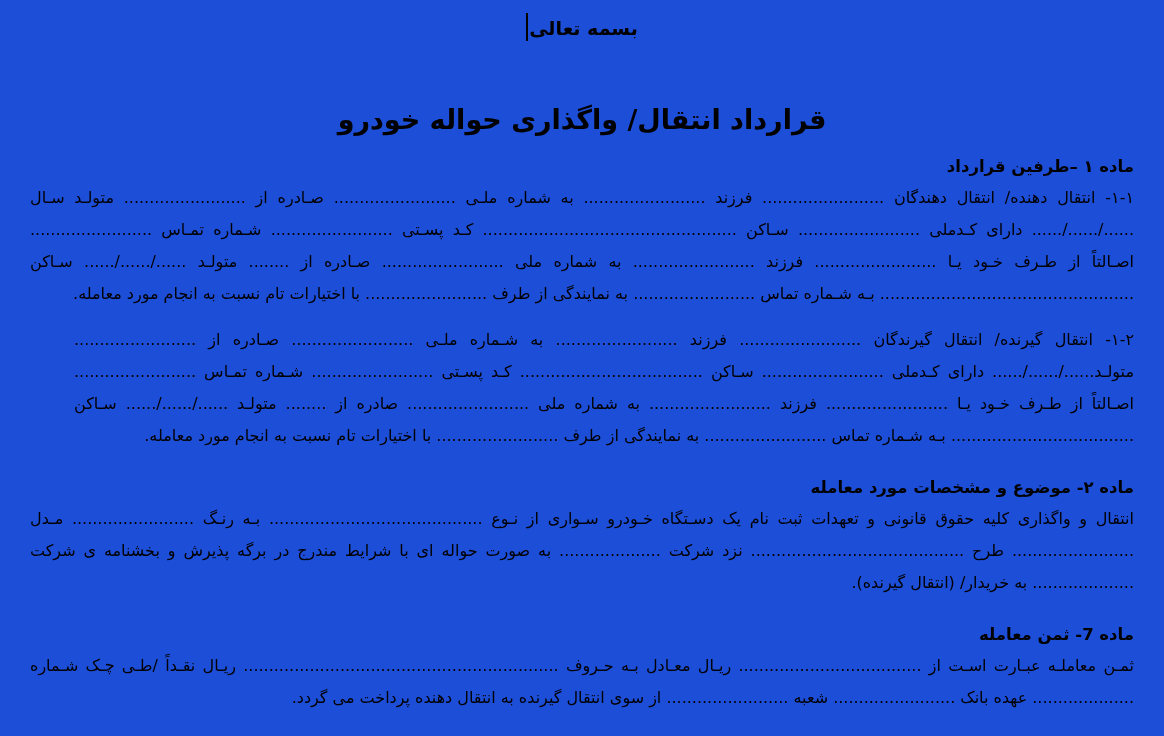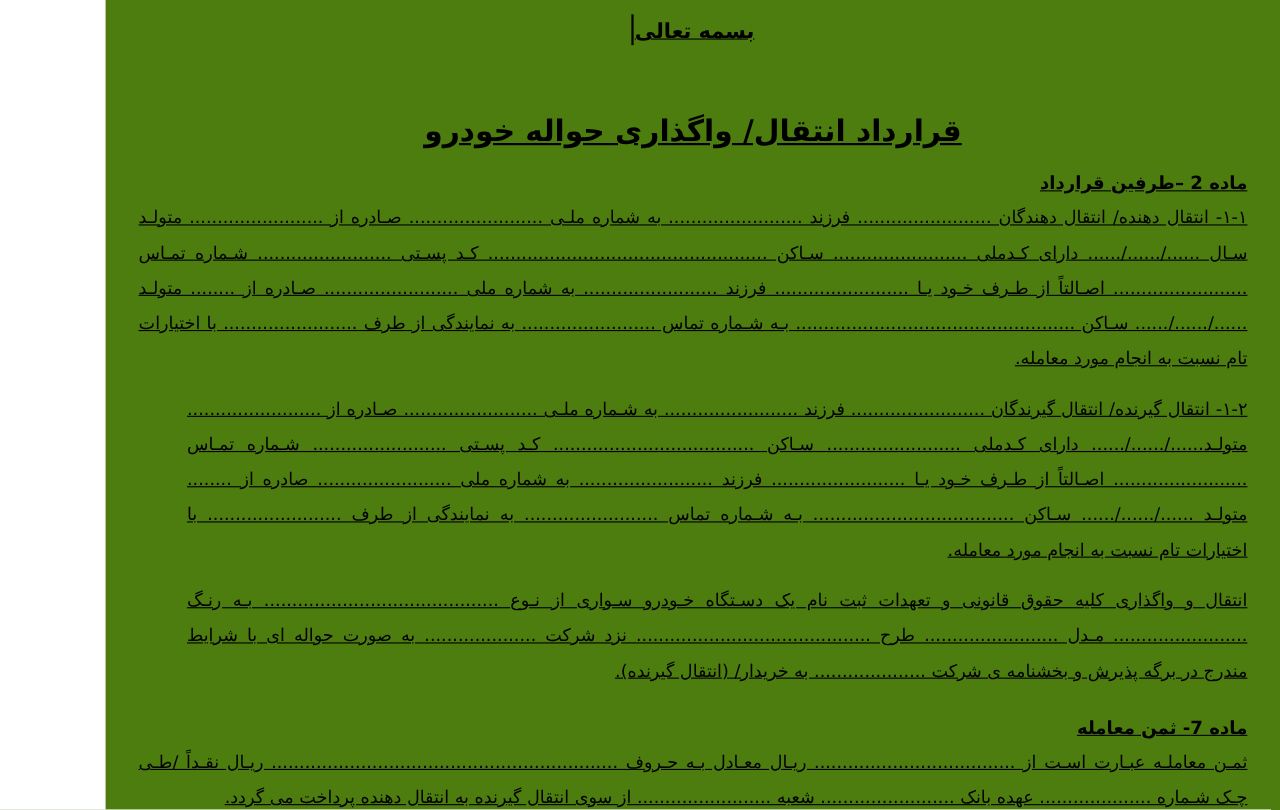--- a/index.html
+++ b/index.html
@@ -10,25 +10,24 @@
   body {
     width: 1164px;
     height: 736px;
     overflow: hidden;
     color: #000;
     font-family: "DejaVu Sans", sans-serif;
     direction: rtl;
   }
   .page {
     box-sizing: border-box;
-    width: 1068px;
+    width: 1164px;
     height: 736px;
     padding: 10px 30px 0 30px;
-    background: #4d7c0f;
-    text-decoration: underline;
+    background: #1d4ed8;
   }
   .bismillah-row {
     text-align: center;
     margin-top: 6px;
     height: 34px;
   }
   .bismillah {
     font-weight: bold;
     font-size: 19px;
   }
@@ -72,26 +71,27 @@
 <body>
 
 <div class="page">
 
   <div class="bismillah-row">
     <span class="bismillah">بسمه تعالی</span><span class="text-cursor"></span>
   </div>
 
   <h1 class="doc-title">قرارداد انتقال/ واگذاری حواله خودرو</h1>
 
-  <h2 class="article-heading first">ماده 2 –طرفین قرارداد</h2>
+  <h2 class="article-heading first">ماده ۱ –طرفین قرارداد</h2>
 
   <p class="para">۱-۱-  انتقال دهنده/ انتقال دهندگان ........................ فرزند ........................ به شماره ملـی ........................ صـادره از ........................ متولـد سـال ....../....../...... دارای کـدملی ........................ سـاکن .................................................. کـد پسـتی ........................ شـماره تمـاس ........................ اصـالتاً از طـرف خـود یـا ........................ فرزند ........................ به شماره ملی ........................ صـادره از ........ متولـد ....../....../...... سـاکن .................................................. بـه شـماره تماس ........................ به نمایندگی از طرف ........................ با اختیارات تام نسبت به انجام مورد معامله.</p>
 
   <p class="para">۱-۲-  انتقال گیرنده/ انتقال گیرندگان ........................ فرزند ........................ به شـماره ملـی ........................ صـادره از ........................ متولـد....../....../...... دارای کـدملی ........................ سـاکن .................................... کـد پسـتی ........................ شـماره تمـاس ........................ اصـالتاً از طـرف خـود یـا ........................ فرزند ........................ به شماره ملی ........................ صادره از ........ متولـد ....../....../...... سـاکن .................................... بـه شـماره تماس ........................ به نمایندگی از طرف ........................ با اختیارات تام نسبت به انجام مورد معامله.</p>
 
+  <h2 class="article-heading">ماده ۲- موضوع و مشخصات مورد معامله</h2>
 
   <p class="para">انتقال و واگذاری کلیه حقوق قانونی و تعهدات ثبت نام یک دسـتگاه خـودرو سـواری از نـوع .......................................... بـه رنـگ ........................ مـدل ........................ طرح .......................................... نزد شرکت .................... به صورت حواله ای با شرایط مندرج در برگه پذیرش و بخشنامه ی شرکت .................... به خریدار/ (انتقال گیرنده).</p>
 
   <h2 class="article-heading">ماده 7- ثمن معامله</h2>
 
   <p class="para">ثمـن معاملـه عبـارت اسـت از .................................... ریـال معـادل بـه حـروف .............................................................. ریـال نقـداً /طـی چـک شـماره .................... عهده بانک ........................ شعبه ........................ از سوی انتقال گیرنده به انتقال دهنده پرداخت می گردد.</p>
 
 
 </div>
 

